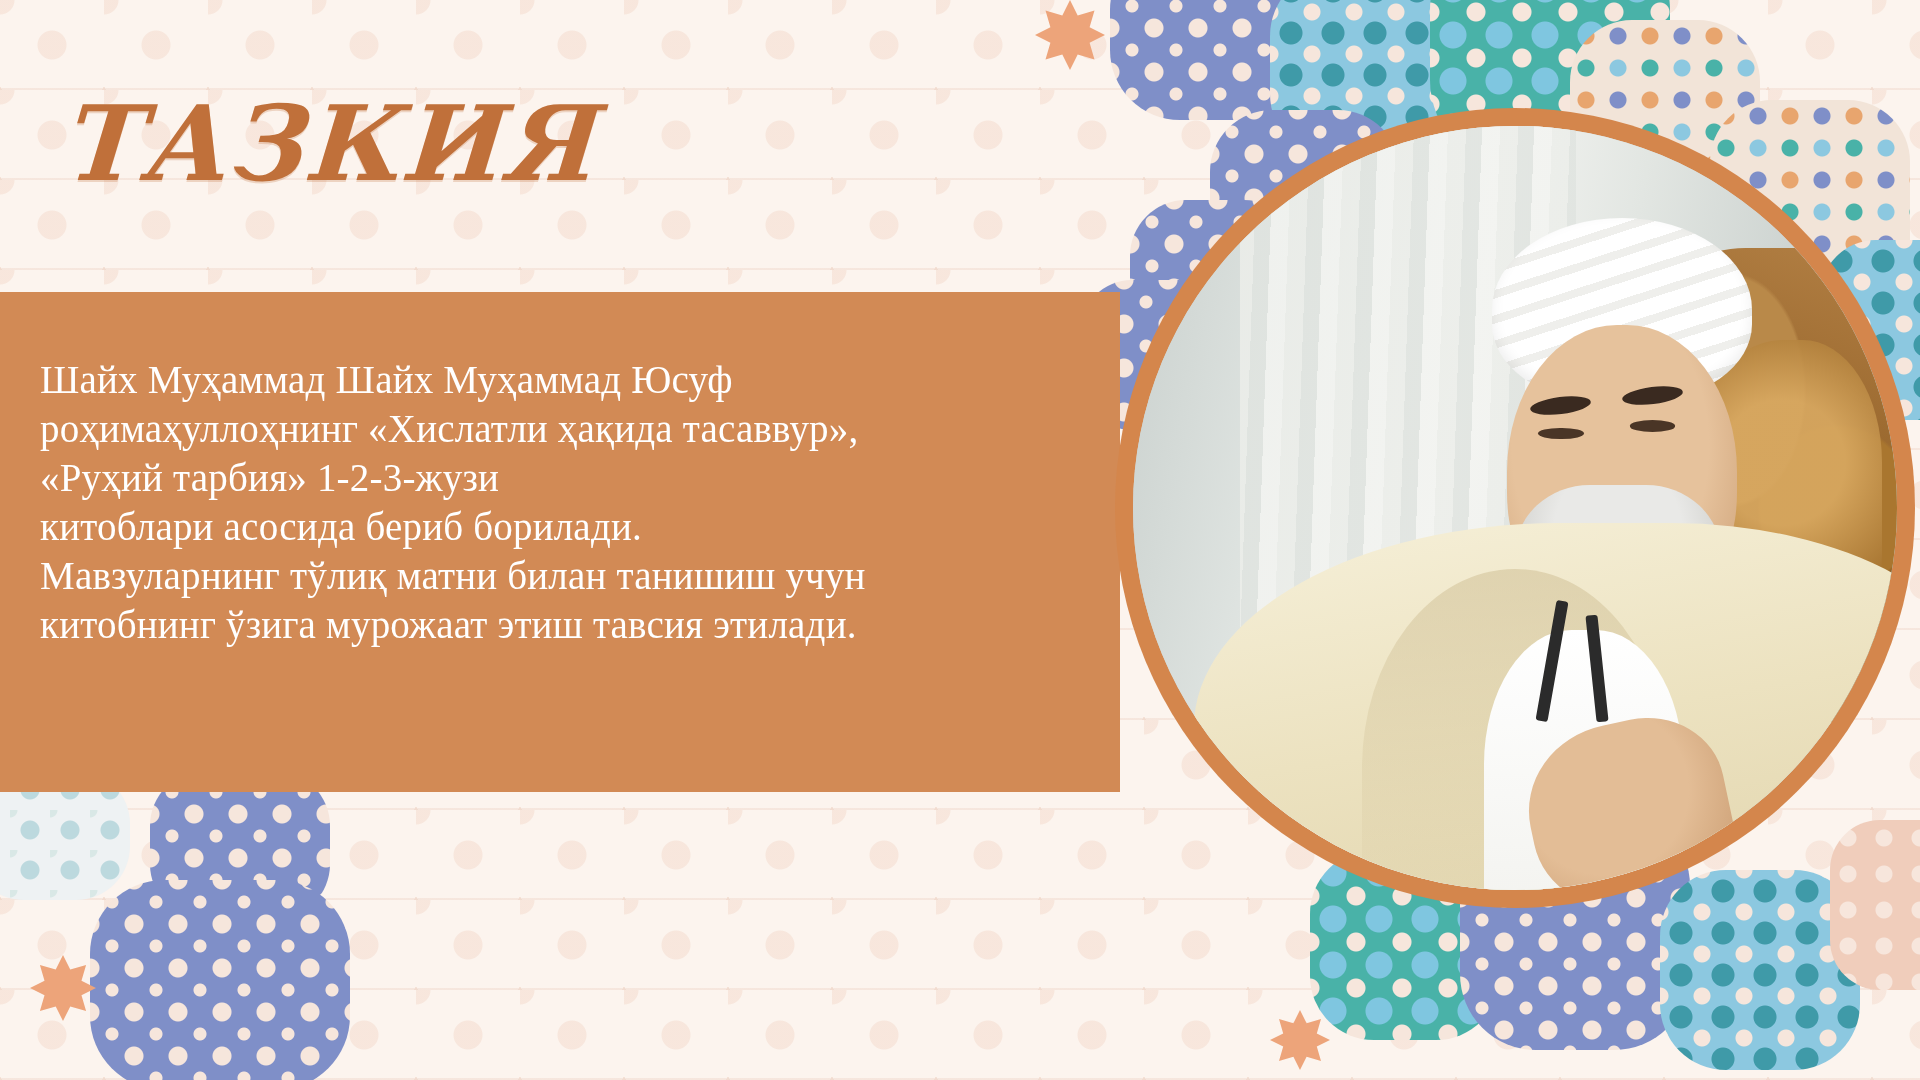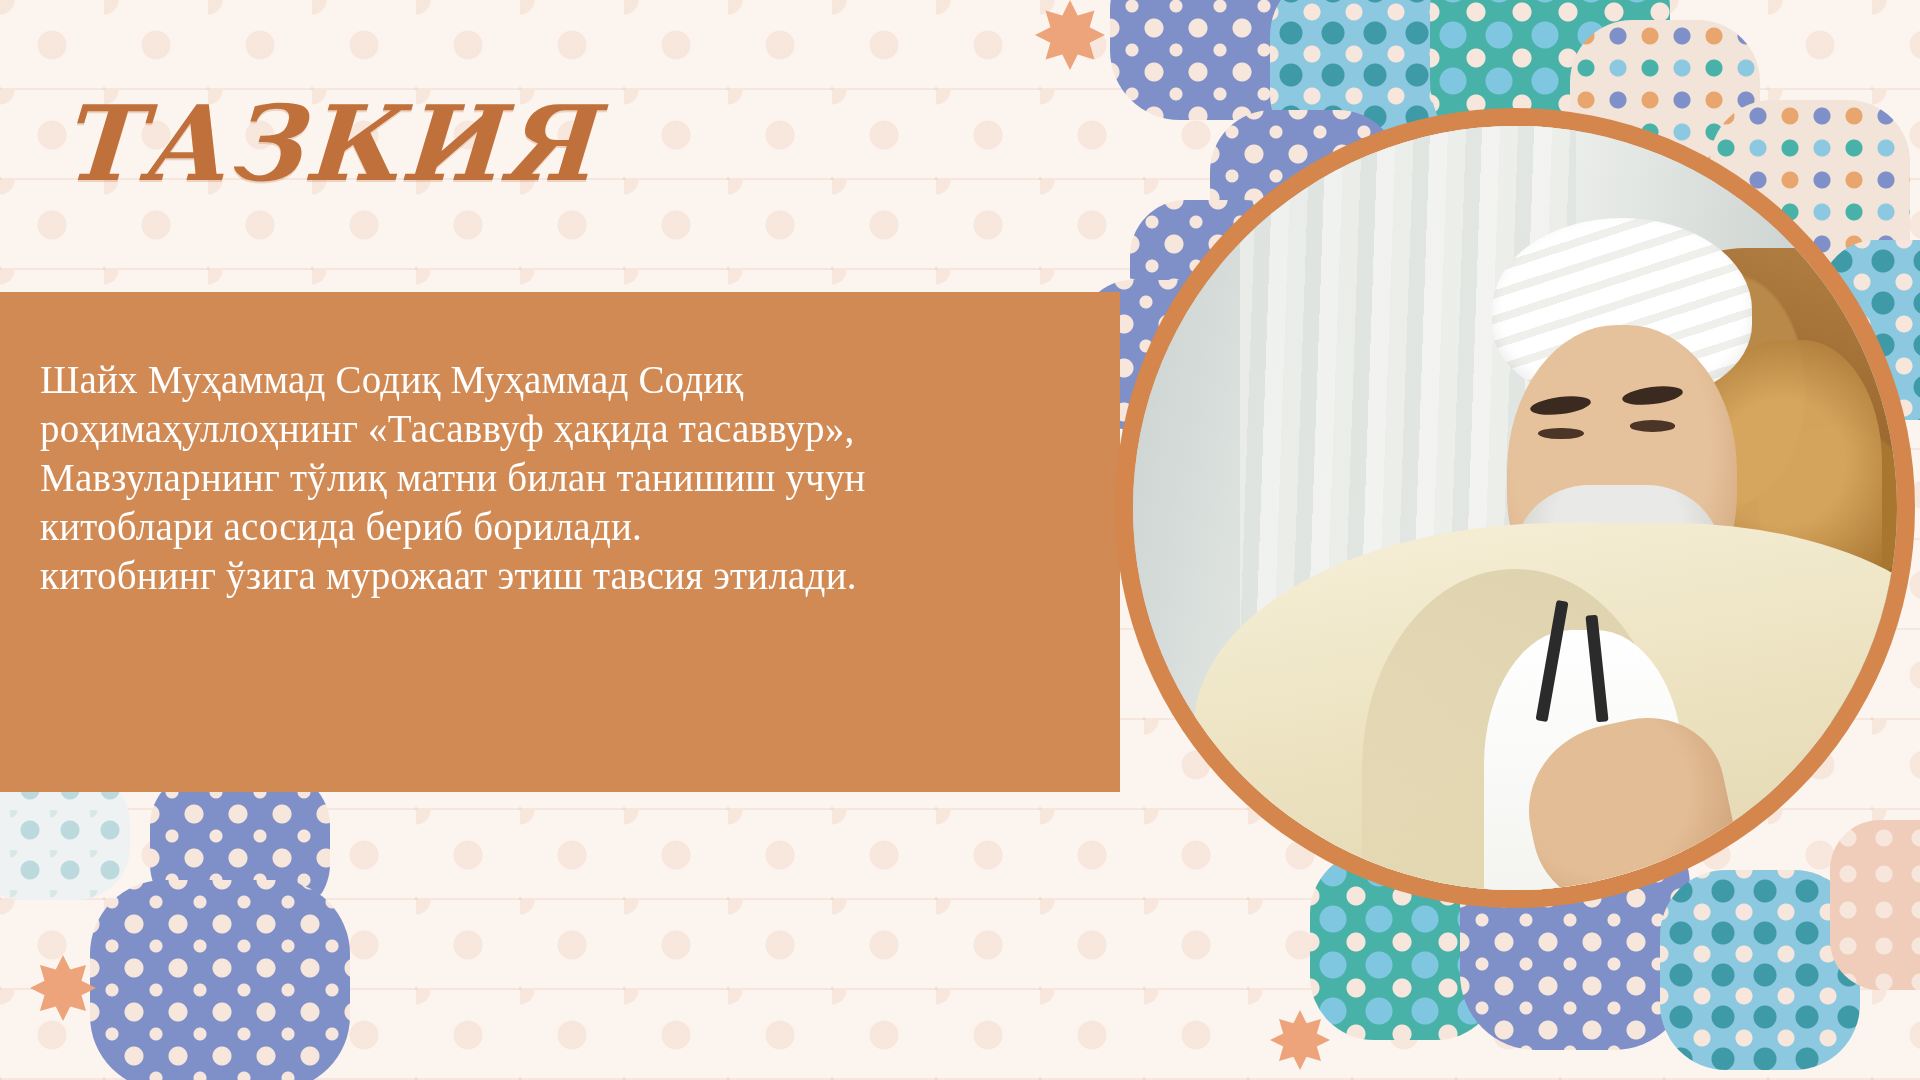--- a/index.html
+++ b/index.html
@@ -305,24 +305,25 @@
 
   <div class="star8" style="left:1270px; top:1010px; width:60px; height:60px;"></div>
 
   <div class="logo-wrap">
     <div class="logo-title">ТАЗКИЯ</div>
   </div>
 
   <div class="banner"></div>
 
   <div class="banner-text">
-    <p>Шайх Муҳаммад Содиқ Муҳаммад Содиқ</p>
-    <p>роҳимаҳуллоҳнинг «Тасаввуф ҳақида тасаввур»,</p>
+    <p>Шайх Муҳаммад Шайх Муҳаммад Юсуф</p>
+    <p>роҳимаҳуллоҳнинг «Хислатли ҳақида тасаввур»,</p>
+    <p>«Руҳий тарбия» 1-2-3-жузи</p>
+    <p>китоблари асосида бериб борилади.</p>
     <p>Мавзуларнинг тўлиқ матни билан танишиш учун</p>
-    <p>китоблари асосида бериб борилади.</p>
     <p>китобнинг ўзига мурожаат этиш тавсия этилади.</p>
   </div>
 
   <div class="portrait-ring">
     <div class="portrait-clip">
       <div class="ph-wall"></div>
       <div class="ph-curtain"></div>
       <div class="ph-chair"></div>
       <div class="ph-chair2"></div>
       <div class="ph-turban"></div>

